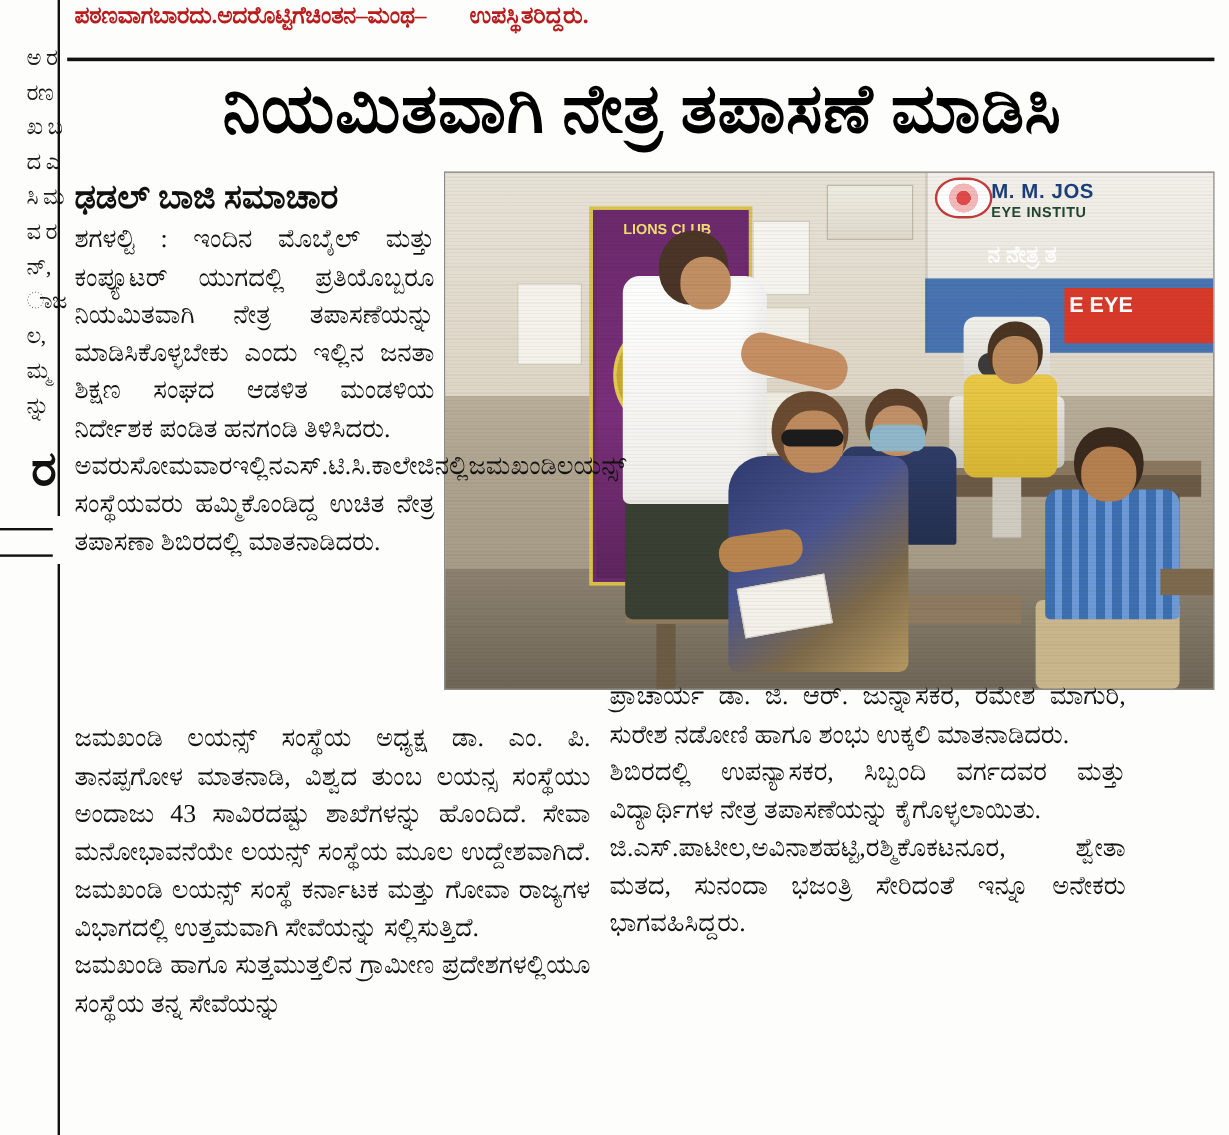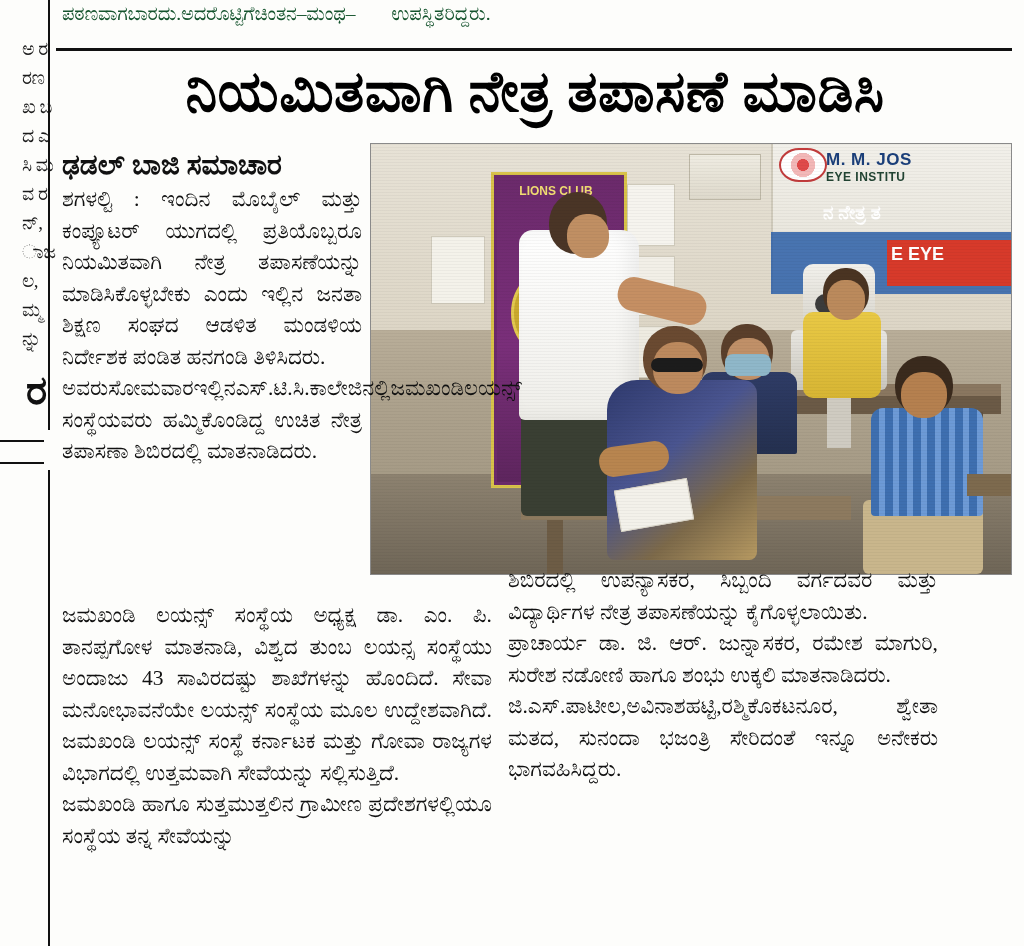--- a/index.html
+++ b/index.html
@@ -67,22 +67,23 @@
 
   
   .top-strip {
     position: absolute;
     left: 62px;
     top: 0px;
     width: 950px;
     font-family: "Liberation Serif", serif;
     font-size: 19.5px;
     line-height: 28px;
-    color: #14532d;
+    color: #b91c1c;
     white-space: nowrap;
+    font-weight: bold;
   }
   .top-strip .seg-a { letter-spacing: -0.2px; }
   .top-strip .seg-b { margin-left: 36px; }
 
   .rule-top {
     position: absolute;
     left: 56px;
     top: 48px;
     width: 956px;
     height: 3px;
@@ -462,18 +463,18 @@
     <p class="para">ಶಗಳಲ್ಟಿ : ಇಂದಿನ ಮೊಬೈಲ್ ಮತ್ತು ಕಂಪ್ಯೂಟರ್ ಯುಗದಲ್ಲಿ ಪ್ರತಿಯೊಬ್ಬರೂ ನಿಯಮಿತವಾಗಿ ನೇತ್ರ ತಪಾಸಣೆಯನ್ನು ಮಾಡಿಸಿಕೊಳ್ಳಬೇಕು ಎಂದು ಇಲ್ಲಿನ ಜನತಾ ಶಿಕ್ಷಣ ಸಂಘದ ಆಡಳಿತ ಮಂಡಳಿಯ ನಿರ್ದೇಶಕ ಪಂಡಿತ ಹನಗಂಡಿ ತಿಳಿಸಿದರು.</p>
     <p class="para">ಅವರುಸೋಮವಾರಇಲ್ಲಿನಎಸ್.ಟಿ.ಸಿ.ಕಾಲೇಜಿನಲ್ಲಿಜಮಖಂಡಿಲಯನ್ಸ್ ಸಂಸ್ಥೆಯವರು ಹಮ್ಮಿಕೊಂಡಿದ್ದ ಉಚಿತ ನೇತ್ರ ತಪಾಸಣಾ ಶಿಬಿರದಲ್ಲಿ ಮಾತನಾಡಿದರು.</p>
   </div>
 
   <div class="col col-1b">
     <p class="para">ಜಮಖಂಡಿ ಲಯನ್ಸ್ ಸಂಸ್ಥೆಯ ಅಧ್ಯಕ್ಷ ಡಾ. ಎಂ. ಪಿ. ತಾನಪ್ಪಗೋಳ ಮಾತನಾಡಿ, ವಿಶ್ವದ ತುಂಬ ಲಯನ್ಸ ಸಂಸ್ಥೆಯು ಅಂದಾಜು 43 ಸಾವಿರದಷ್ಟು ಶಾಖೆಗಳನ್ನು ಹೊಂದಿದೆ. ಸೇವಾ ಮನೋಭಾವನೆಯೇ ಲಯನ್ಸ್ ಸಂಸ್ಥೆಯ ಮೂಲ ಉದ್ದೇಶವಾಗಿದೆ. ಜಮಖಂಡಿ ಲಯನ್ಸ್ ಸಂಸ್ಥೆ ಕರ್ನಾಟಕ ಮತ್ತು ಗೋವಾ ರಾಜ್ಯಗಳ ವಿಭಾಗದಲ್ಲಿ ಉತ್ತಮವಾಗಿ ಸೇವೆಯನ್ನು ಸಲ್ಲಿಸುತ್ತಿದೆ.</p>
     <p class="para">ಜಮಖಂಡಿ ಹಾಗೂ ಸುತ್ತಮುತ್ತಲಿನ ಗ್ರಾಮೀಣ ಪ್ರದೇಶಗಳಲ್ಲಿಯೂ ಸಂಸ್ಥೆಯ ತನ್ನ ಸೇವೆಯನ್ನು</p>
   </div>
 
   <div class="col col-2">
+    <p class="para">ಪ್ರಾಚಾರ್ಯ ಡಾ. ಜಿ. ಆರ್. ಜುನ್ನಾಸಕರ, ರಮೇಶ ಮಾಗುರಿ, ಸುರೇಶ ನಡೋಣಿ ಹಾಗೂ ಶಂಭು ಉಕ್ಕಲಿ ಮಾತನಾಡಿದರು.</p>
     <p class="para">ಶಿಬಿರದಲ್ಲಿ ಉಪನ್ಯಾಸಕರ, ಸಿಬ್ಬಂದಿ ವರ್ಗದವರ ಮತ್ತು ವಿದ್ಯಾರ್ಥಿಗಳ ನೇತ್ರ ತಪಾಸಣೆಯನ್ನು ಕೈಗೊಳ್ಳಲಾಯಿತು.</p>
-    <p class="para">ಪ್ರಾಚಾರ್ಯ ಡಾ. ಜಿ. ಆರ್. ಜುನ್ನಾಸಕರ, ರಮೇಶ ಮಾಗುರಿ, ಸುರೇಶ ನಡೋಣಿ ಹಾಗೂ ಶಂಭು ಉಕ್ಕಲಿ ಮಾತನಾಡಿದರು.</p>
     <p class="para">ಜಿ.ಎಸ್.ಪಾಟೀಲ,ಅವಿನಾಶಹಟ್ಟಿ,ರಶ್ಮಿಕೊಕಟನೂರ, ಶ್ವೇತಾ ಮತದ, ಸುನಂದಾ ಭಜಂತ್ರಿ ಸೇರಿದಂತೆ ಇನ್ನೂ ಅನೇಕರು ಭಾಗವಹಿಸಿದ್ದರು.</p>
   </div>
 
 </div>
 
 </body></html>

